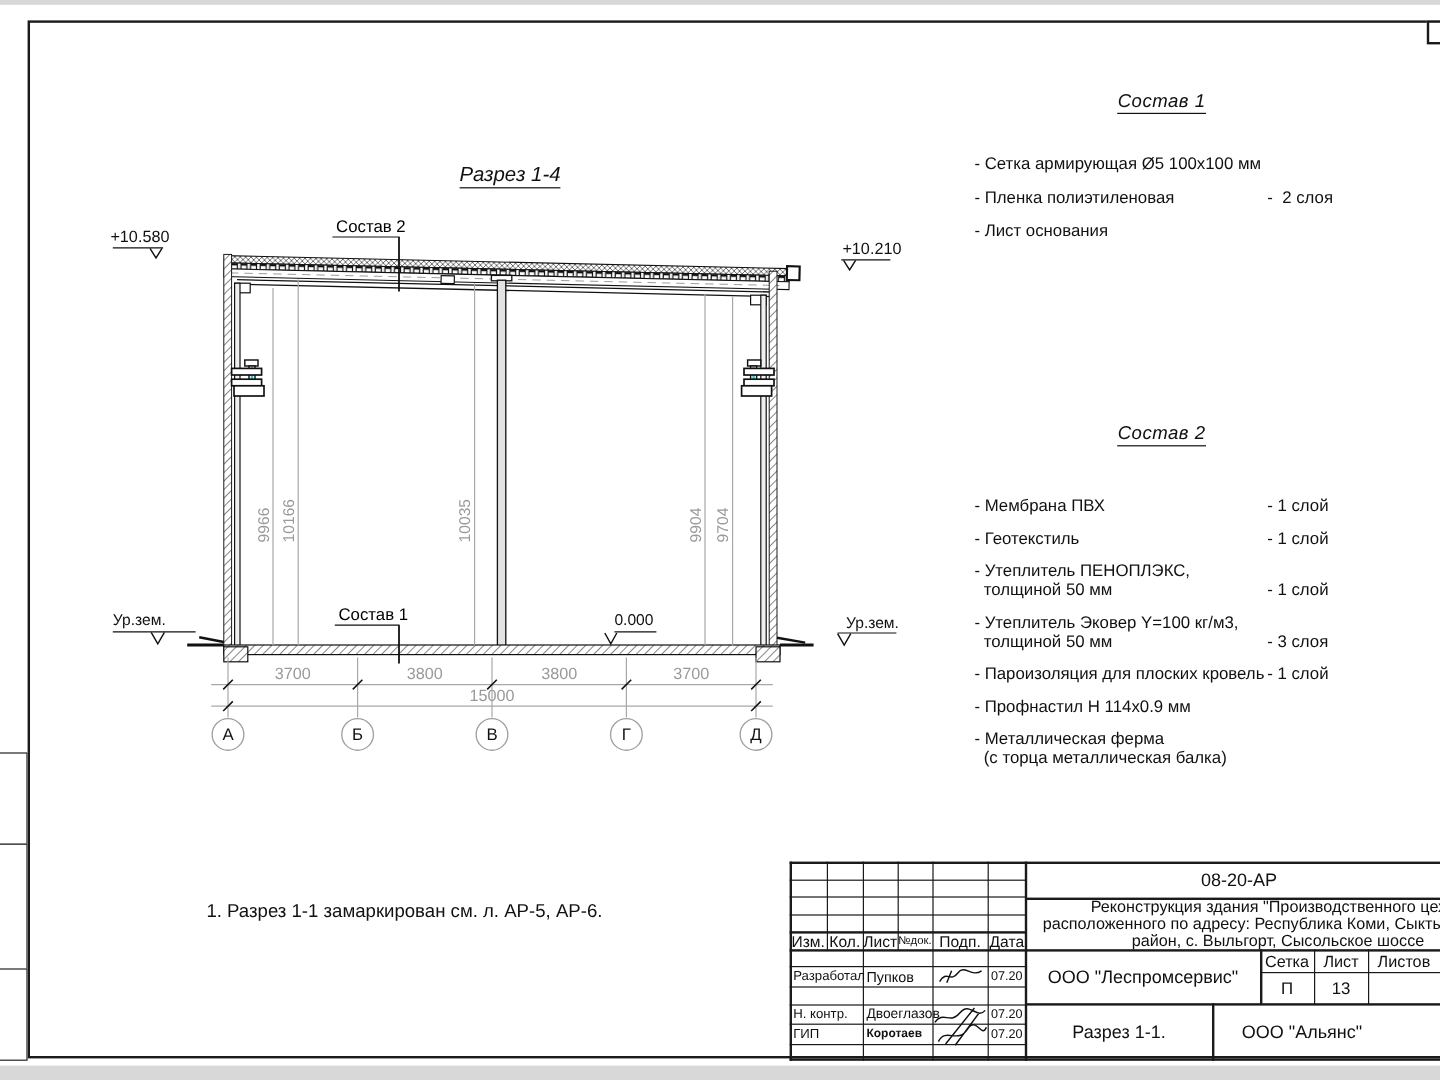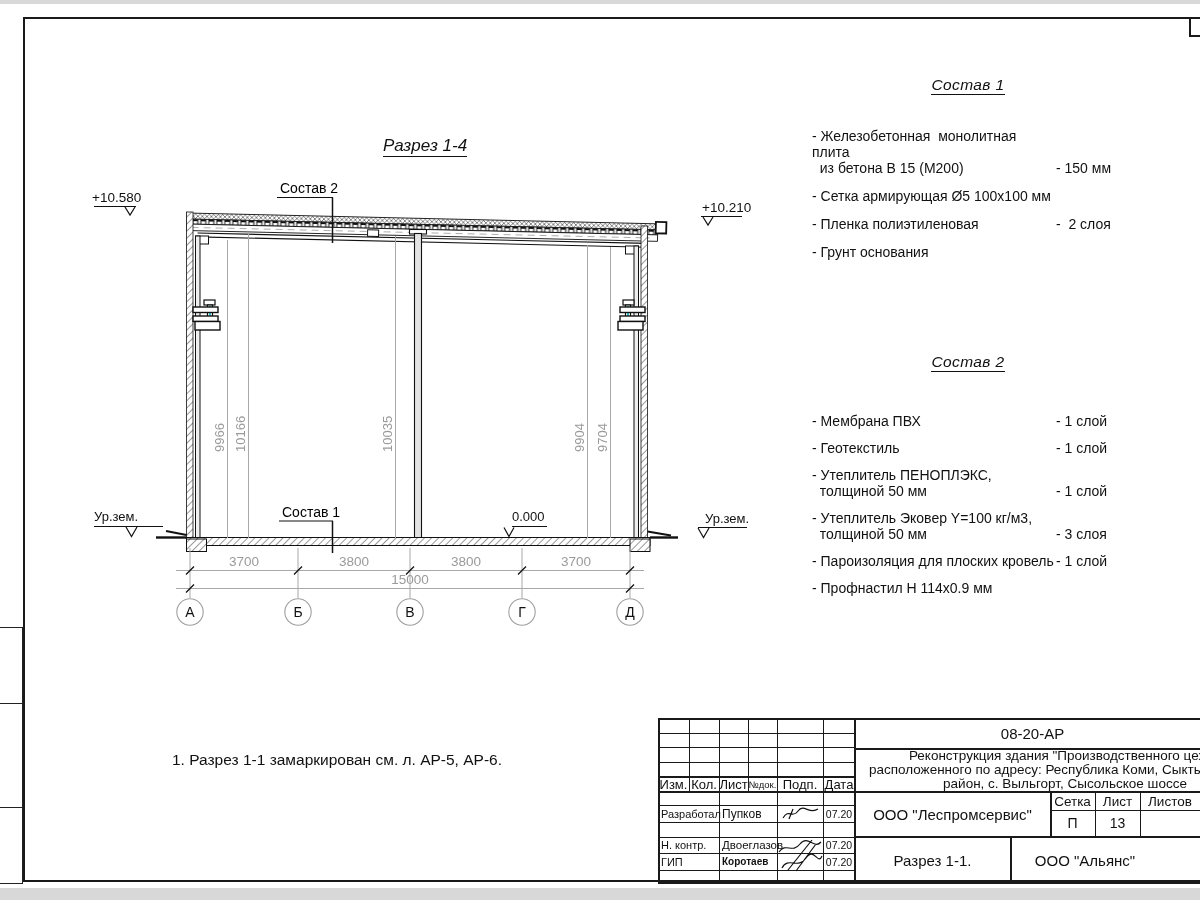--- a/index.html
+++ b/index.html
@@ -179,34 +179,29 @@
     </g>
   </g>
 </svg>
 
 <div class="dwg-title-wrap"><span class="dwg-title">Разрез 1-4</span></div>
 <div class="note">1. Разрез 1-1 замаркирован см. л. АР-5, АР-6.</div>
 
 <div class="comp c1" style="top:76px;">
   <div class="comp-title-wrap"><span class="comp-title">Состав 1</span></div>
   <div class="comp-item">
-      <span class="nm">- Железобетонная  монолитная плита
-  из бетона В 15 (М200)</span>
-      <span class="vl">- 150 мм</span>
-    </div>
-  <div class="comp-item">
       <span class="nm">- Сетка армирующая Ø5 100х100 мм</span>
       <span class="vl"></span>
     </div>
   <div class="comp-item">
       <span class="nm">- Пленка полиэтиленовая</span>
       <span class="vl">-  2 слоя</span>
     </div>
   <div class="comp-item">
-      <span class="nm">- Грунт основания</span>
+      <span class="nm">- Лист основания</span>
       <span class="vl"></span>
     </div>
 </div>
 
 <div class="comp c2" style="top:353px;">
   <div class="comp-title-wrap" style="margin-bottom:42px;"><span class="comp-title">Состав 2</span></div>
   <div class="comp-item">
       <span class="nm">- Мембрана ПВХ</span>
       <span class="vl">- 1 слой</span>
     </div>
@@ -223,20 +218,25 @@
       <span class="nm">- Утеплитель Эковер Y=100 кг/м3,
   толщиной 50 мм</span>
       <span class="vl">- 3 слоя</span>
     </div>
   <div class="comp-item">
       <span class="nm">- Пароизоляция для плоских кровель</span>
       <span class="vl">- 1 слой</span>
     </div>
   <div class="comp-item">
       <span class="nm">- Профнастил Н 114х0.9 мм</span>
+      <span class="vl"></span>
+    </div>
+  <div class="comp-item">
+      <span class="nm">- Металлическая ферма
+  (с торца металлическая балка)</span>
       <span class="vl"></span>
     </div>
 </div>
 
 <div>
 
   <div class="hl" style="left:658px;top:718px;width:552px;height:2px;"></div>
   <div class="hl" style="left:658px;top:882px;width:552px;height:2px;"></div>
   <div class="vl2" style="left:658px;top:718px;width:2px;height:166px;"></div>
   <div class="vl2" style="left:854px;top:718px;width:2px;height:166px;"></div>

